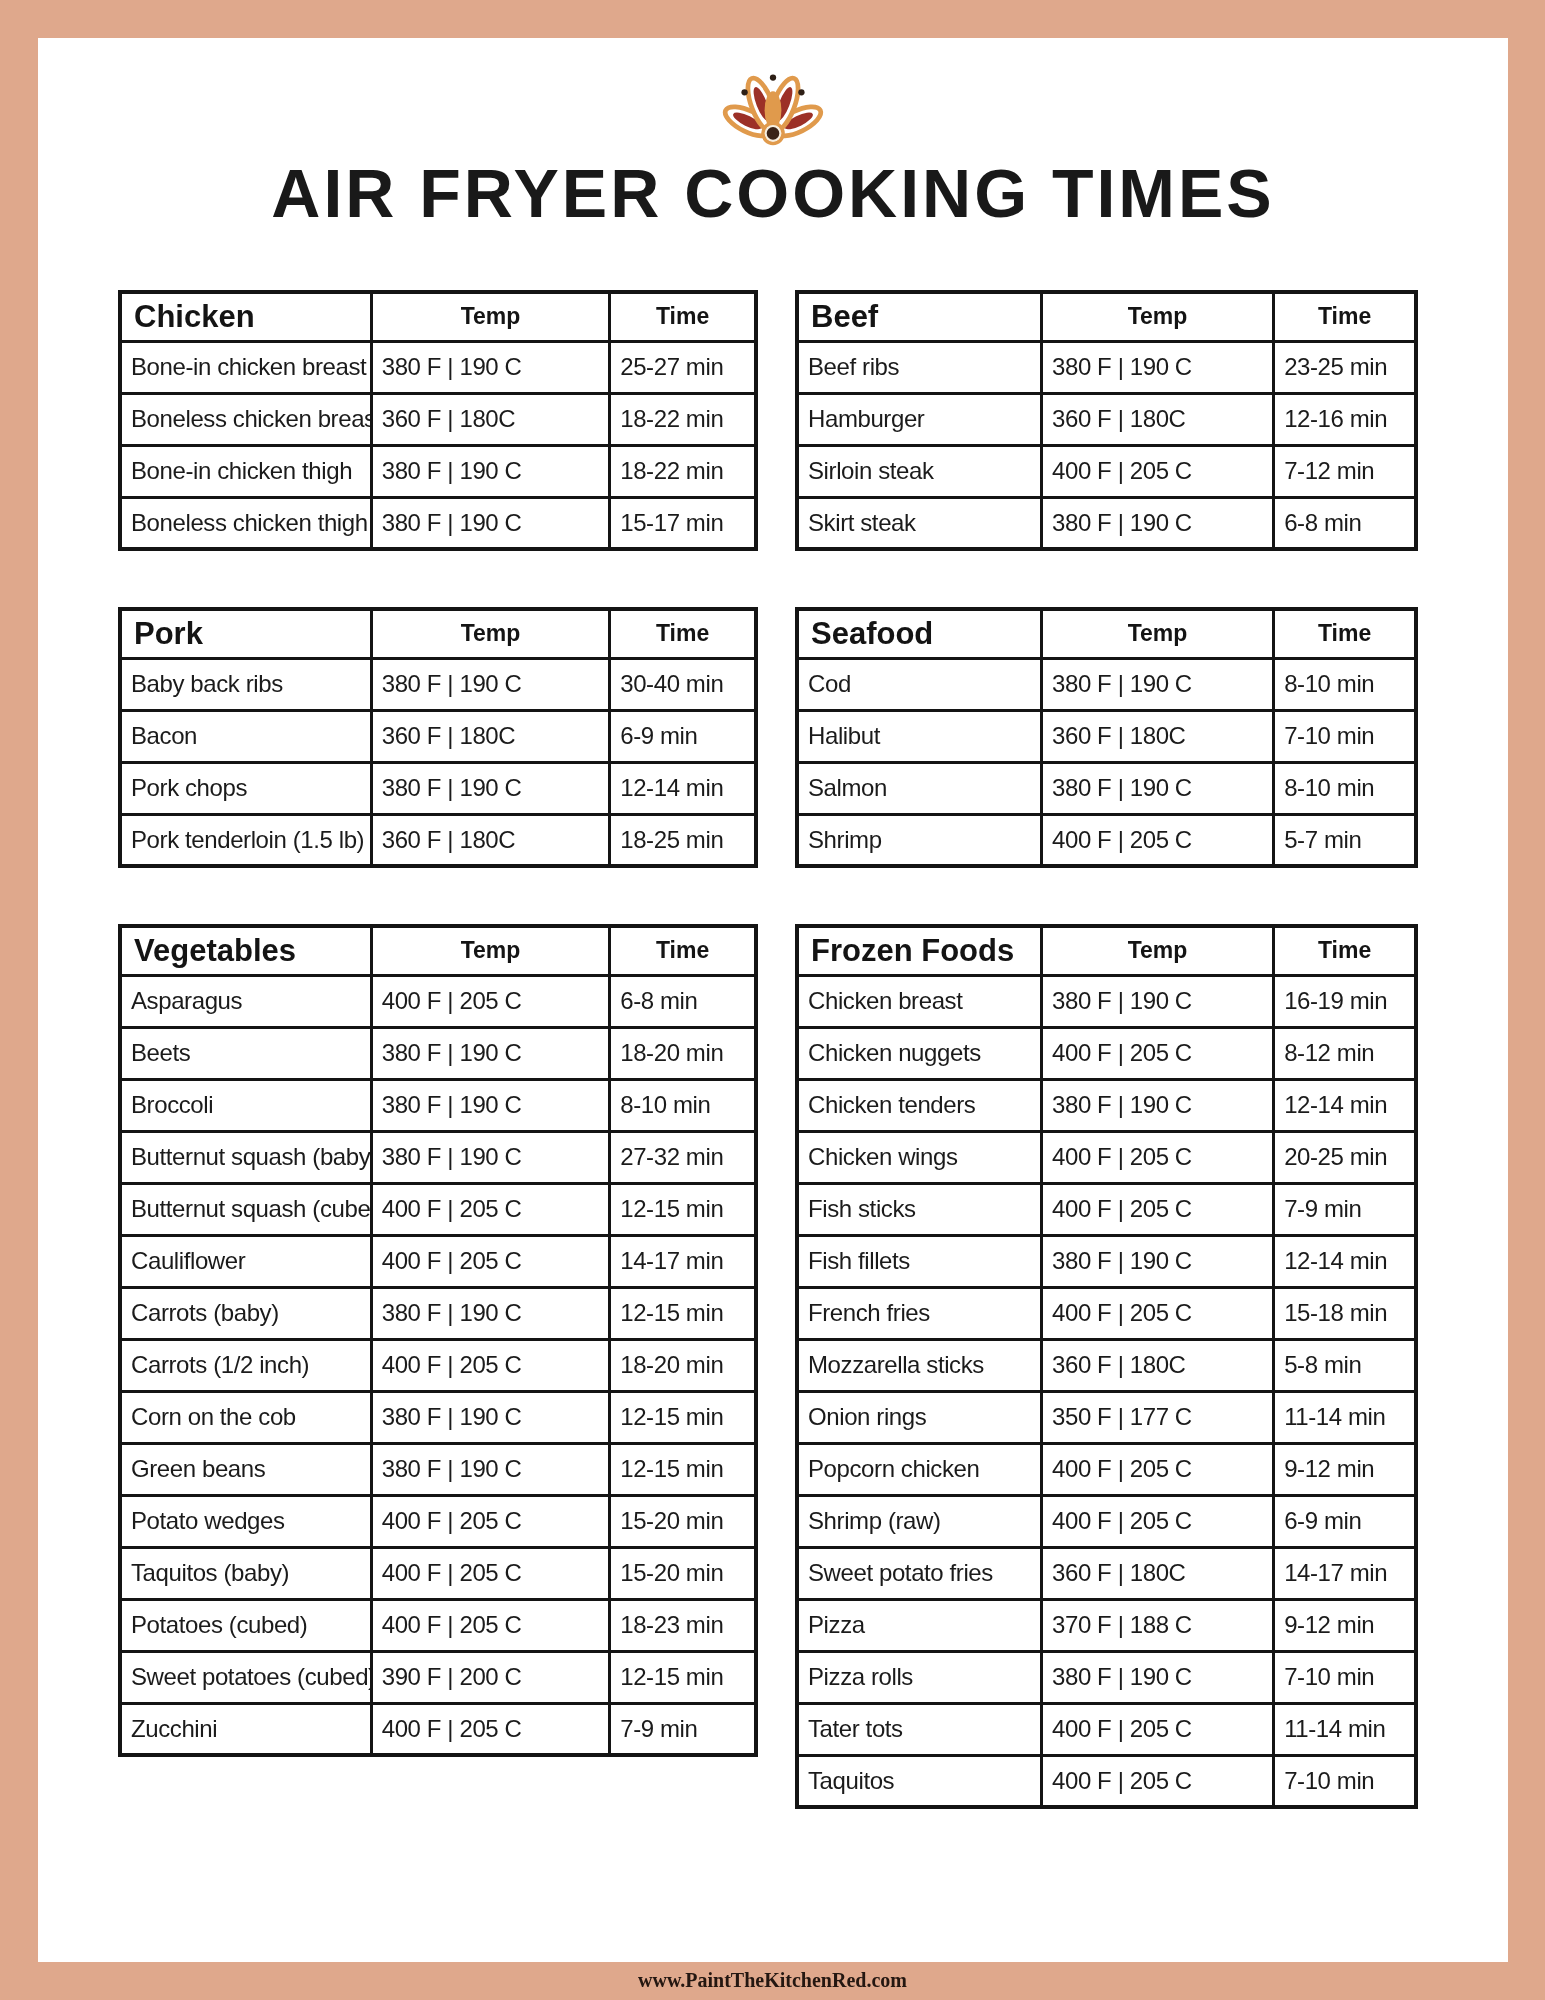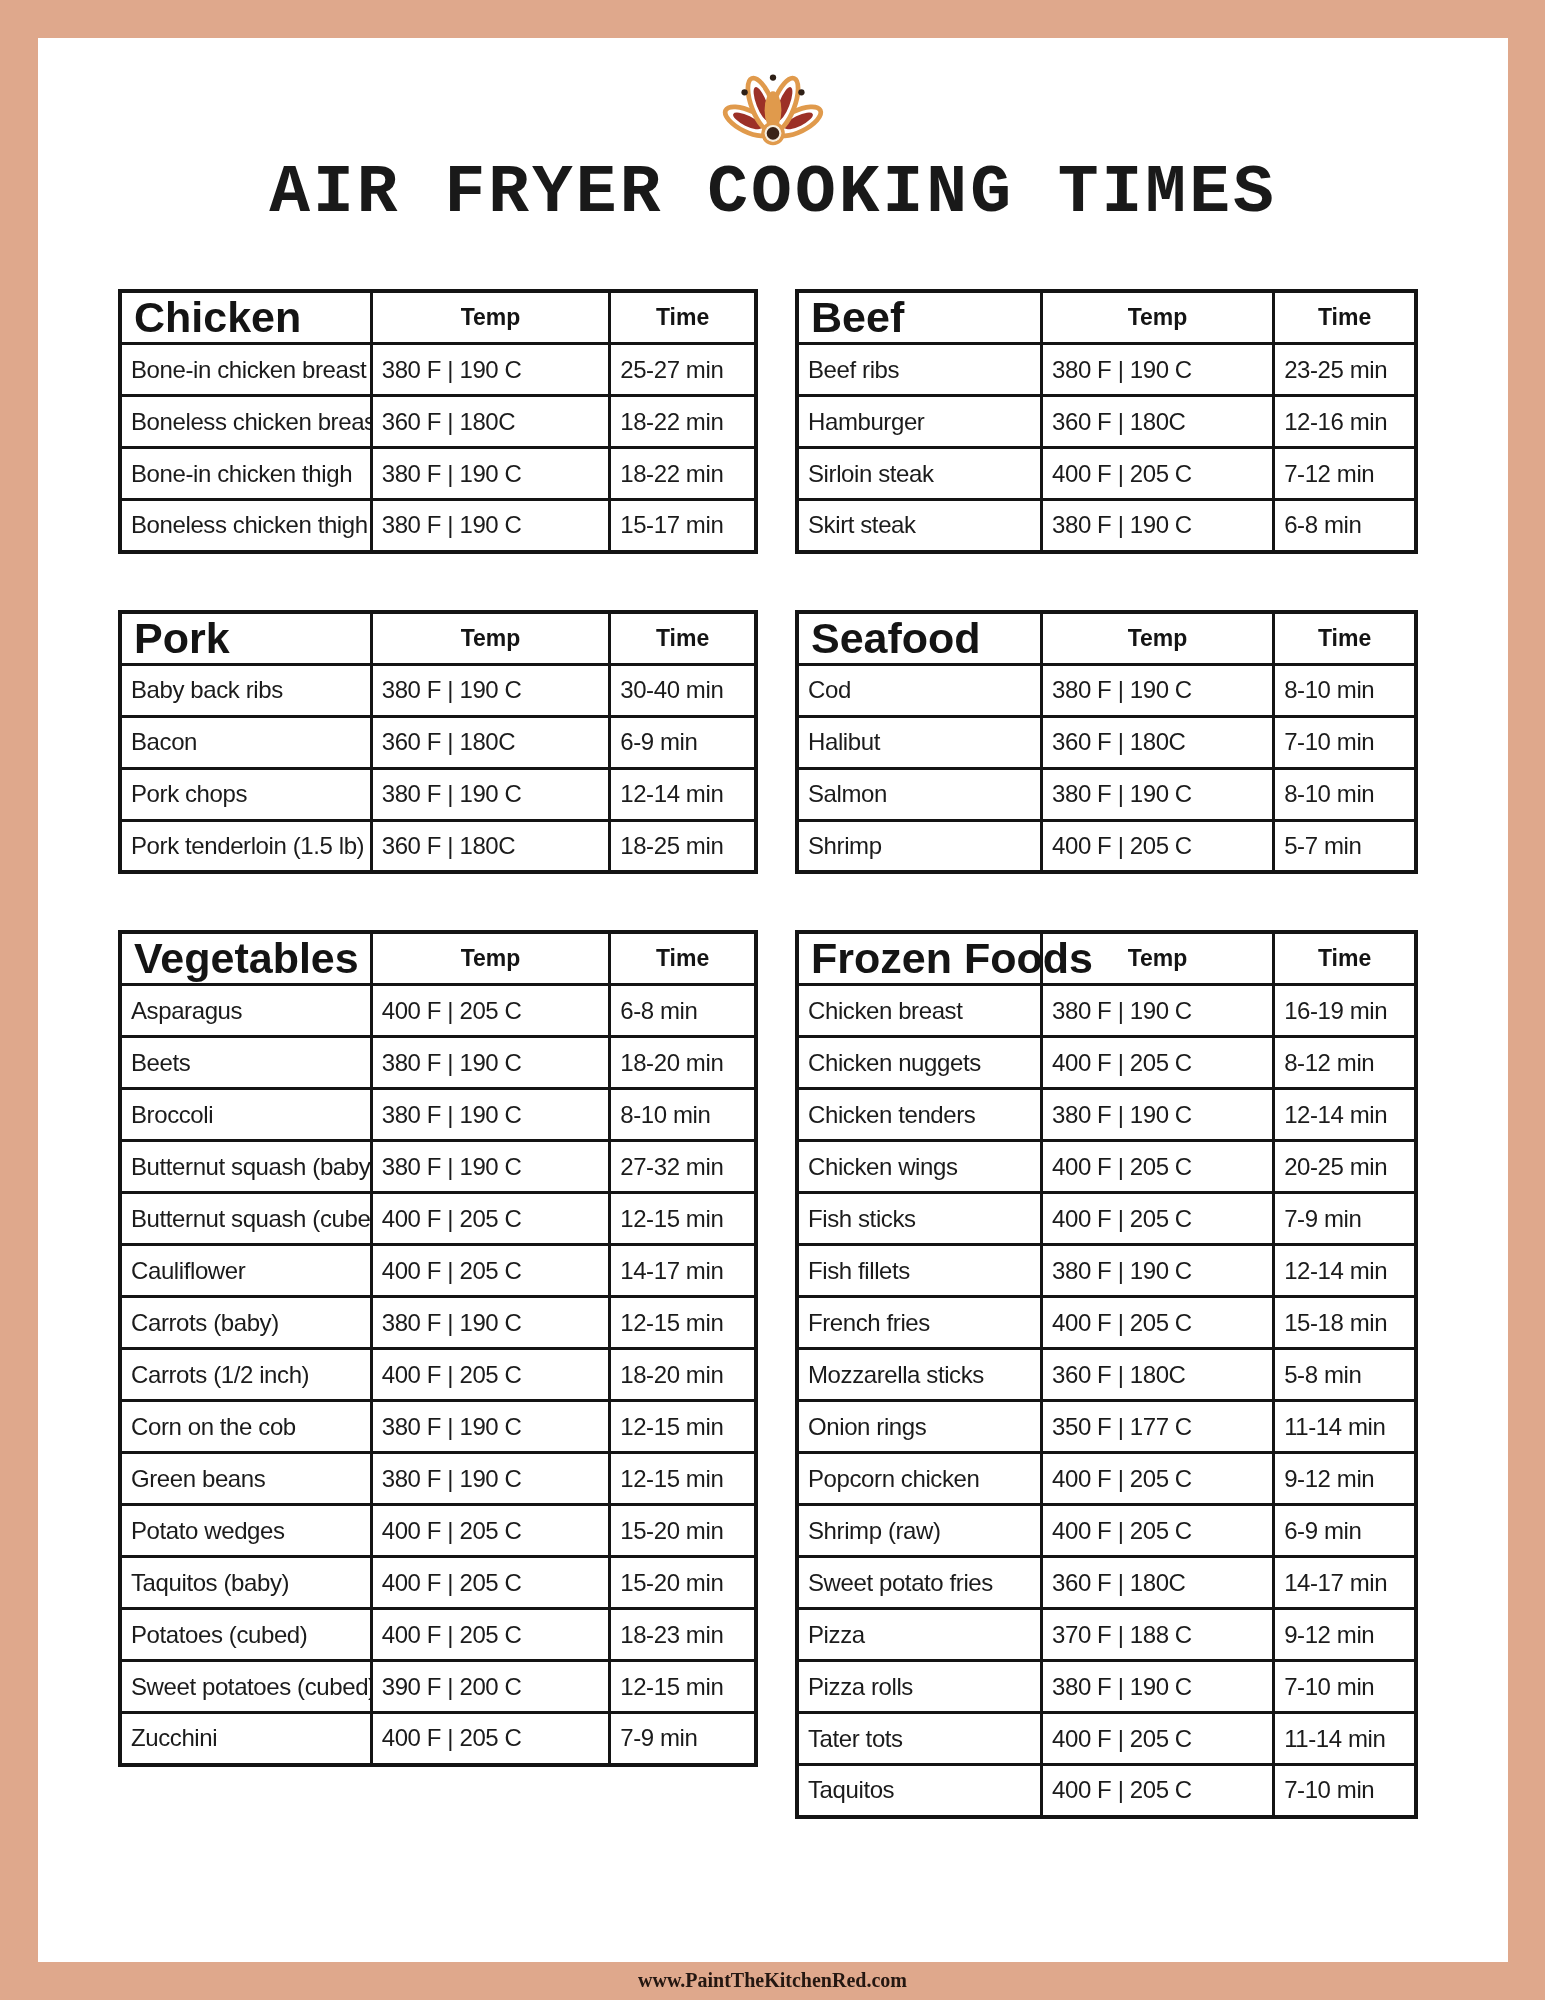--- a/index.html
+++ b/index.html
@@ -13,21 +13,21 @@
   }
   .inner {
     position: absolute;
     top: 38px; left: 38px; right: 37px; bottom: 38px;
     background: #ffffff;
   }
   .brand { text-align: center; padding-top: 28px; }
   .lotus-wrap { display: inline-block; line-height: 0; }
   h1.page-title {
     margin: 4px 0 0 0;
-    font-family: Liberation Mono, monospace;
+    font-family: Liberation Sans, sans-serif;
     font-weight: 700;
     font-size: 68px;
     letter-spacing: 3px;
     color: #191919;
     white-space: nowrap;
   }
   main.tables-grid {
     display: grid;
     grid-template-columns: 640px 623px;
     column-gap: 37px;
@@ -38,21 +38,21 @@
   table.food-table {
     width: 100%;
     border-collapse: collapse;
     table-layout: fixed;
     background: #fff;
     border: 4px solid #141414;
   }
   .food-table th, .food-table td { border: 3px solid #141414; }
   th.cat {
     text-align: left;
-    font-size: 43px;
+    font-size: 31px;
     font-weight: 700;
     color: #141414;
     height: 49px;
     padding: 0 0 0 12px;
     white-space: nowrap;
   }
   th.hdr {
     font-size: 23px;
     font-weight: 700;
     text-align: center;

